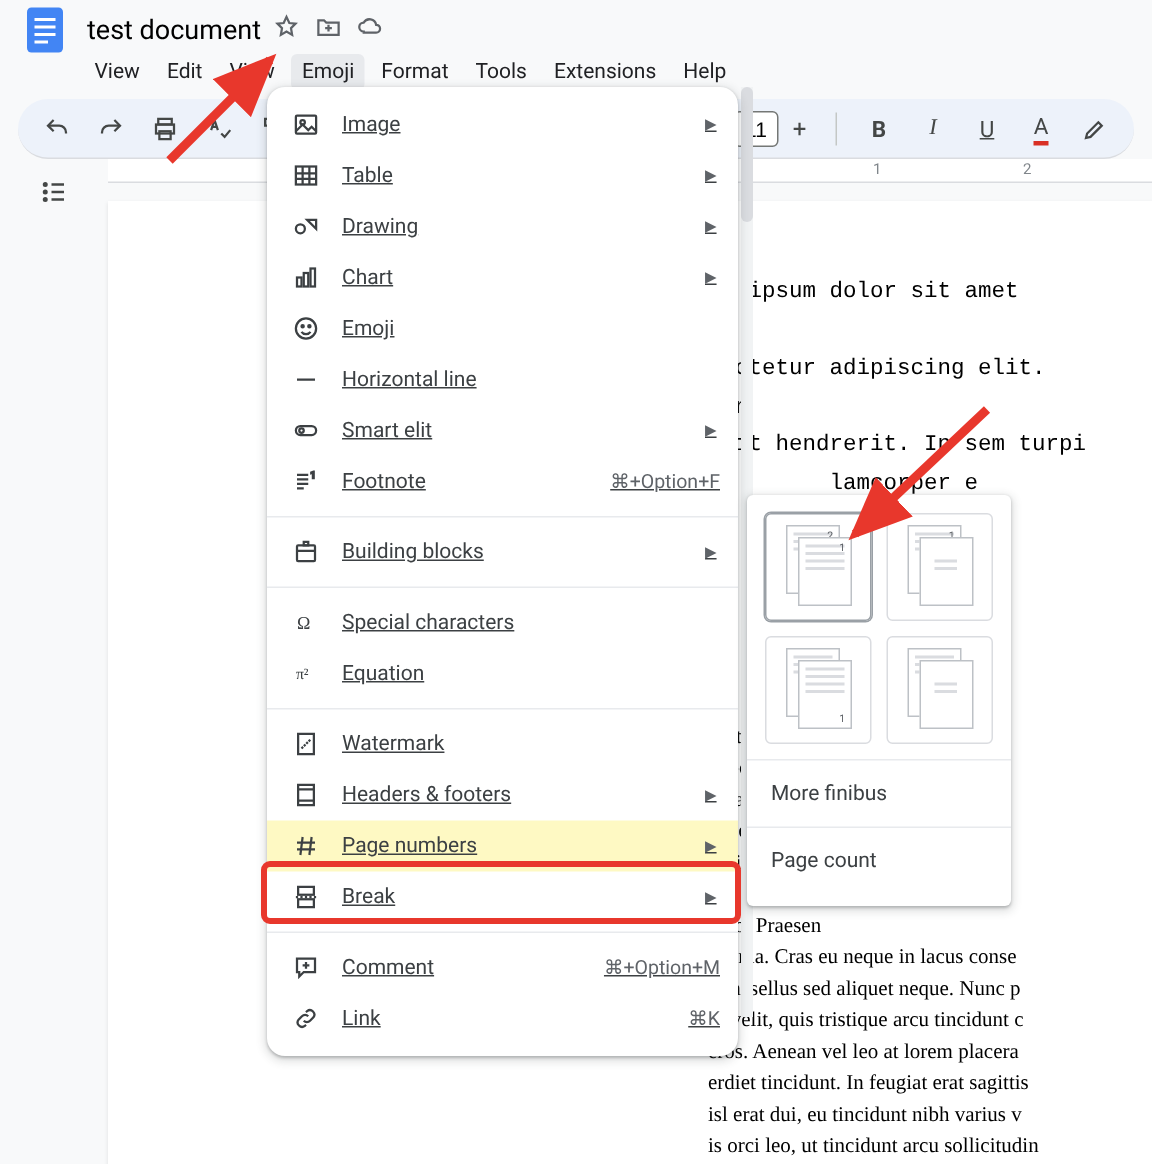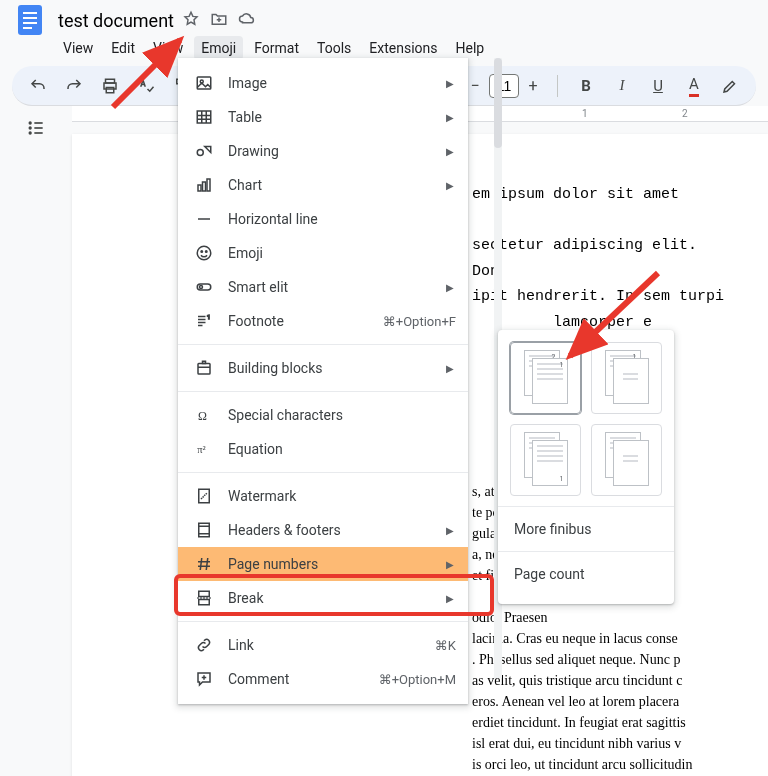--- a/index.html
+++ b/index.html
@@ -29,23 +29,23 @@
   .left-rail { width: 72px; padding-top: 12px; display: flex; justify-content: center; }
   .left-rail svg { width: 20px; height: 20px; color: #444746; }
   .ruler-area { flex: 1; position: relative; }
   .ruler { height: 16px; background: #fff; border-bottom: 1px solid #dadce0; position: relative; font-size: 10px; color: #80868b; }
   .ruler-tick { position: absolute; top: 2px; }
   .page { background: #fff; margin: 12px 0 0 0; padding: 48px 40px; min-height: 700px; box-shadow: 0 1px 3px rgba(0,0,0,.1); position: relative; }
   .page-text { font-family: "Courier New", monospace; font-size: 15px; line-height: 1.7; color: #000; white-space: pre-wrap; }
   .page-text.serif { font-family: Georgia, serif; font-size: 14px; line-height: 1.5; margin-top: 18px; }
   
   
-  .dropdown { position: absolute; top: 58px; left: 178px; width: 290px; background: #fff; border-radius: 0; box-shadow: 0 2px 6px 2px rgba(60,64,67,.15), 0 1px 2px rgba(60,64,67,.3); padding: 8px 0; z-index: 100; }
+  .dropdown { position: absolute; top: 58px; left: 178px; width: 314px; background: #fff; border-radius: 12px; box-shadow: 0 2px 6px 2px rgba(60,64,67,.15), 0 1px 2px rgba(60,64,67,.3); padding: 8px 0; z-index: 100; text-decoration: underline; }
   .menu-item { display: flex; align-items: center; padding: 6px 12px 6px 16px; height: 34px; cursor: pointer; position: relative; }
-  .menu-item:hover, .menu-item.hover { background: #fdba74; }
+  .menu-item:hover, .menu-item.hover { background: #fef9c3; }
   .menu-item .mi-icon { width: 20px; height: 20px; margin-right: 14px; color: #3c4043; display: flex; align-items: center; justify-content: center; }
   .menu-item .mi-icon svg { width: 18px; height: 18px; }
   .menu-item .mi-label { flex: 1; font-size: 14px; color: #3c4043; }
   .menu-item .mi-shortcut { font-size: 13px; color: #5f6368; margin-left: 16px; }
   .menu-item .mi-arrow { width: 10px; color: #5f6368; margin-left: 8px; font-size: 10px; }
   .menu-sep { height: 1px; background: #e8eaed; margin: 6px 0; }
   
   
   .submenu { position: absolute; top: 330px; left: 498px; width: 176px; background: #fff; border-radius: 4px; box-shadow: 0 2px 6px 2px rgba(60,64,67,.15), 0 1px 2px rgba(60,64,67,.3); padding: 12px; z-index: 110; }
   .pn-grid { display: grid; grid-template-columns: 1fr 1fr; gap: 10px; margin-bottom: 10px; }
@@ -256,35 +256,35 @@
           <rect x="10" y="8" width="4" height="12"></rect>
           <rect x="16" y="4" width="4" height="16"></rect>
         </svg>
       </span>
       <span class="mi-label">Chart</span>
       <span class="mi-arrow">▶</span>
     </div>
     <div class="menu-item">
       <span class="mi-icon">
         <svg viewBox="0 0 24 24" fill="none" stroke="currentColor" stroke-width="2">
-          <line x1="4" y1="12" x2="20" y2="12"></line>
-        </svg>
-      </span>
-      <span class="mi-label">Horizontal line</span>
-    </div>
-    <div class="menu-item">
-      <span class="mi-icon">
-        <svg viewBox="0 0 24 24" fill="none" stroke="currentColor" stroke-width="2">
           <circle cx="12" cy="12" r="9"></circle>
           <circle cx="9" cy="10" r="1" fill="currentColor"></circle>
           <circle cx="15" cy="10" r="1" fill="currentColor"></circle>
           <path d="M8 15c1 1.5 2.5 2 4 2s3-.5 4-2"></path>
         </svg>
       </span>
       <span class="mi-label">Emoji</span>
+    </div>
+    <div class="menu-item">
+      <span class="mi-icon">
+        <svg viewBox="0 0 24 24" fill="none" stroke="currentColor" stroke-width="2">
+          <line x1="4" y1="12" x2="20" y2="12"></line>
+        </svg>
+      </span>
+      <span class="mi-label">Horizontal line</span>
     </div>
     <div class="menu-item">
       <span class="mi-icon">
         <svg viewBox="0 0 24 24" fill="none" stroke="currentColor" stroke-width="2">
           <rect x="3" y="8" width="18" height="8" rx="4"></rect>
           <circle cx="8" cy="12" r="2"></circle>
         </svg>
       </span>
       <span class="mi-label">Smart elit</span>
       <span class="mi-arrow">▶</span>
@@ -372,37 +372,37 @@
           <line x1="3" y1="12" x2="21" y2="12" stroke-dasharray="2 2"></line>
         </svg>
       </span>
       <span class="mi-label">Break</span>
       <span class="mi-arrow">▶</span>
     </div>
     <div class="menu-sep"></div>
     <div class="menu-item">
       <span class="mi-icon">
         <svg viewBox="0 0 24 24" fill="none" stroke="currentColor" stroke-width="2">
-          <path d="M10 14a4 4 0 005.6 0l3-3a4 4 0 00-5.6-5.6l-1 1"></path>
-          <path d="M14 10a4 4 0 00-5.6 0l-3 3a4 4 0 005.6 5.6l1-1"></path>
-        </svg>
-      </span>
-      <span class="mi-label">Link</span>
-      <span class="mi-shortcut">⌘K</span>
-    </div>
-    <div class="menu-item">
-      <span class="mi-icon">
-        <svg viewBox="0 0 24 24" fill="none" stroke="currentColor" stroke-width="2">
           <path d="M4 4h16v12H10l-4 4v-4H4z"></path>
           <line x1="12" y1="7" x2="12" y2="13"></line>
           <line x1="9" y1="10" x2="15" y2="10"></line>
         </svg>
       </span>
       <span class="mi-label">Comment</span>
       <span class="mi-shortcut">⌘+Option+M</span>
+    </div>
+    <div class="menu-item">
+      <span class="mi-icon">
+        <svg viewBox="0 0 24 24" fill="none" stroke="currentColor" stroke-width="2">
+          <path d="M10 14a4 4 0 005.6 0l3-3a4 4 0 00-5.6-5.6l-1 1"></path>
+          <path d="M14 10a4 4 0 00-5.6 0l-3 3a4 4 0 005.6 5.6l1-1"></path>
+        </svg>
+      </span>
+      <span class="mi-label">Link</span>
+      <span class="mi-shortcut">⌘K</span>
     </div>
   </div>
 
 <div class="submenu">
   <div class="pn-grid">
     <div class="pn-option selected">
       <div class="pn-stack">
         <div class="pn-page back">
             <span class="pn-num" style="top:2px;right:3px">2</span>
             <div class="pn-lines">

